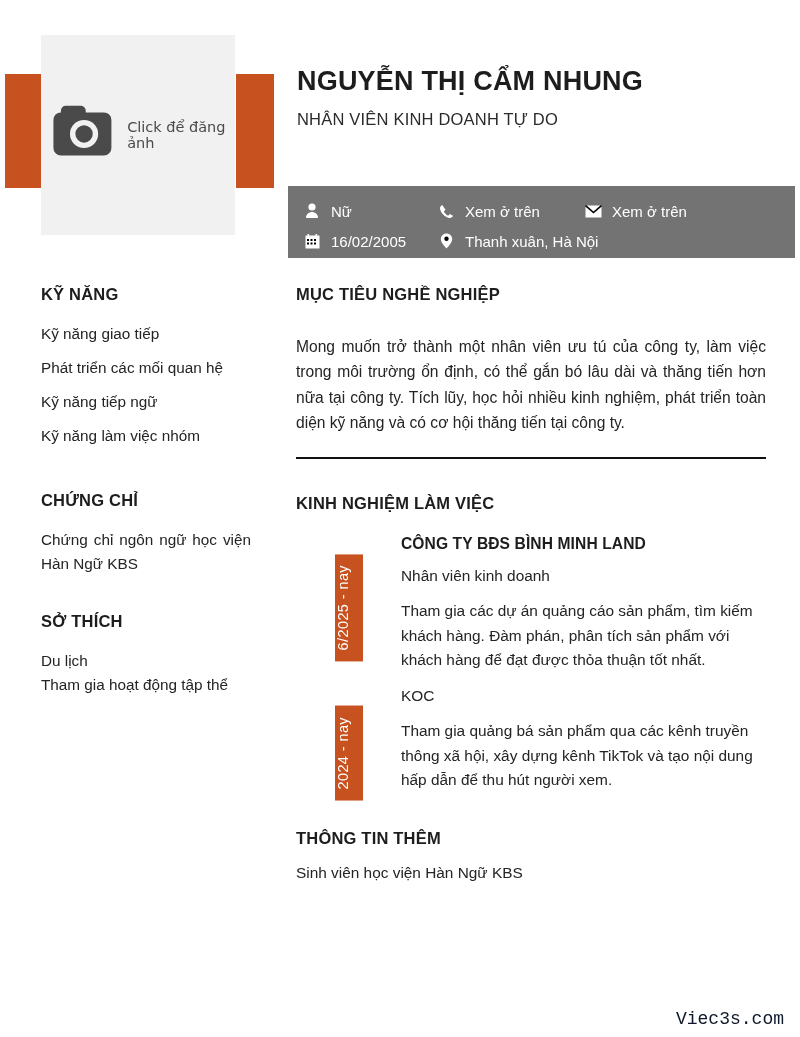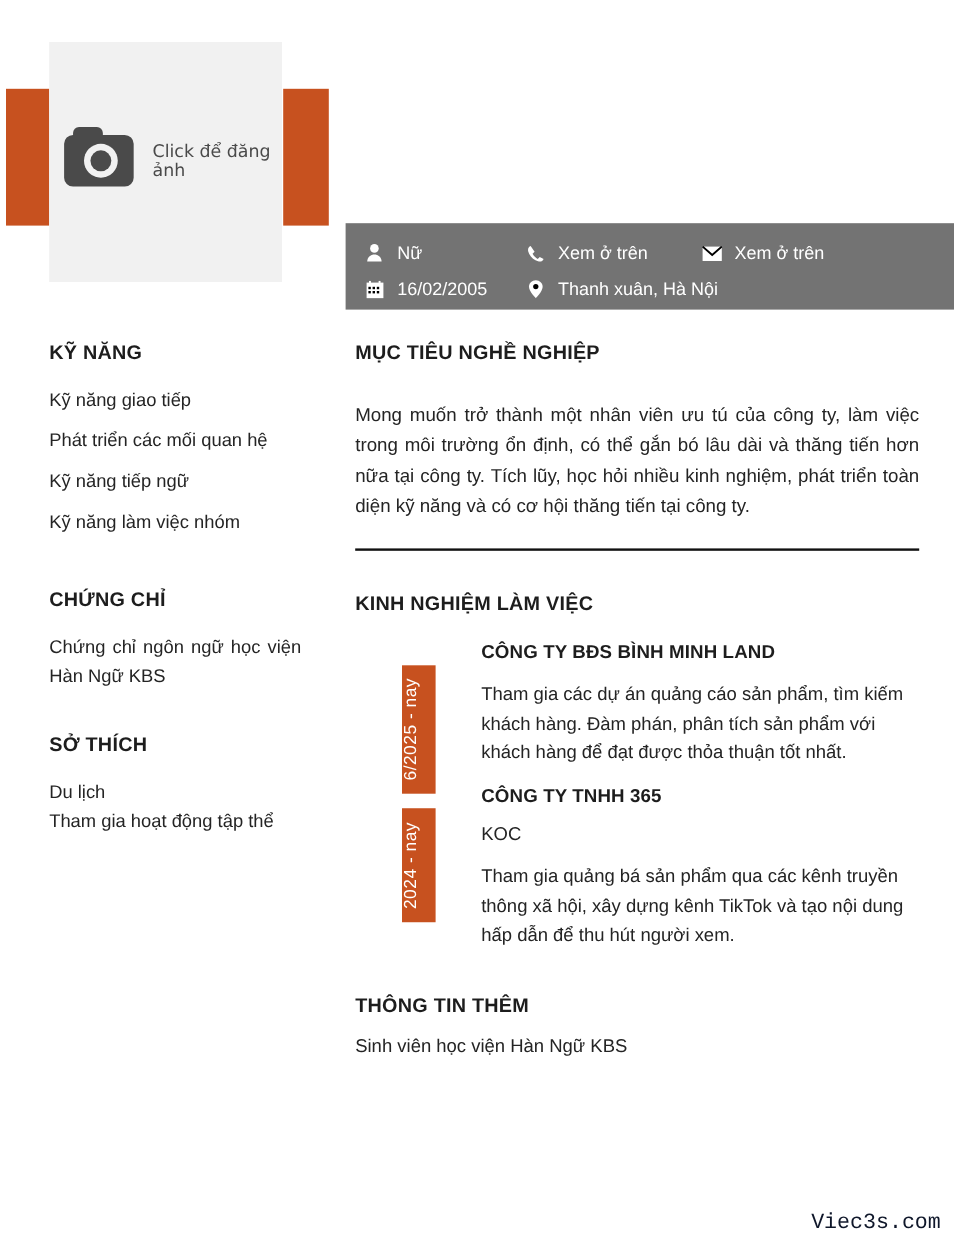--- a/index.html
+++ b/index.html
@@ -200,20 +200,24 @@
 
     <div class="photo-box">
       <svg class="camera-icon" viewBox="0 0 104 76">
         <path d="M30 10 h18 a6 6 0 0 1 6 6 v2 h22 a9 9 0 0 1 9 9 v34 a9 9 0 0 1 -9 9 h-52 a9 9 0 0 1 -9 -9 v-34 a9 9 0 0 1 9 -9 h0 v-2 a6 6 0 0 1 6 -6 z" fill="#4a4a4a"></path>
         <circle cx="52" cy="44" r="17" fill="#f1f1f1"></circle>
         <circle cx="52" cy="44" r="10.5" fill="#4a4a4a"></circle>
       </svg>
       <div class="photo-label">Click để đăng ảnh</div>
     </div>
 
+    <div class="name-block">
+      <div class="full-name">NGUYỄN THỊ CẨM NHUNG</div>
+      <div class="job-title">NHÂN VIÊN KINH DOANH TỰ DO</div>
+    </div>
 
     <div class="contact-bar">
       <div class="contact-row">
 
         <div class="contact-item ci-w1">
           <span class="ci-ico">
             <svg width="14" height="16" viewBox="0 0 14 16">
               <circle cx="7" cy="4" r="3.6" fill="#fff"></circle>
               <path d="M1 15 c0-3.6 2.7-6 6-6 s6 2.4 6 6 z" fill="#fff"></path>
             </svg>
@@ -299,26 +303,26 @@
 
     <div class="divider"></div>
 
     <div class="mn-heading exp-section-title">KINH NGHIỆM LÀM VIỆC</div>
 
     <div class="exp-list">
 
       <div class="exp-entry">
         <div class="exp-badge">6/2025 - nay</div>
         <div class="exp-company">CÔNG TY BĐS BÌNH MINH LAND</div>
+        <div class="exp-role">Nhân viên kinh doanh</div>
         <div class="exp-desc">Tham gia các dự án quảng cáo sản phẩm, tìm kiếm khách hàng. Đàm phán, phân tích sản phẩm với khách hàng để đạt được thỏa thuận tốt nhất.</div>
       </div>
 
       <div class="exp-entry">
         <div class="exp-badge">2024 - nay</div>
-        <div class="exp-company">CÔNG TY TNHH 365</div>
         <div class="exp-role">KOC</div>
         <div class="exp-desc">Tham gia quảng bá sản phẩm qua các kênh truyền thông xã hội, xây dựng kênh TikTok và tạo nội dung hấp dẫn để thu hút người xem.</div>
       </div>
 
     </div>
 
     <div class="extra-section">
       <div class="mn-heading">THÔNG TIN THÊM</div>
       <div class="extra-text">Sinh viên học viện Hàn Ngữ KBS</div>
     </div>

